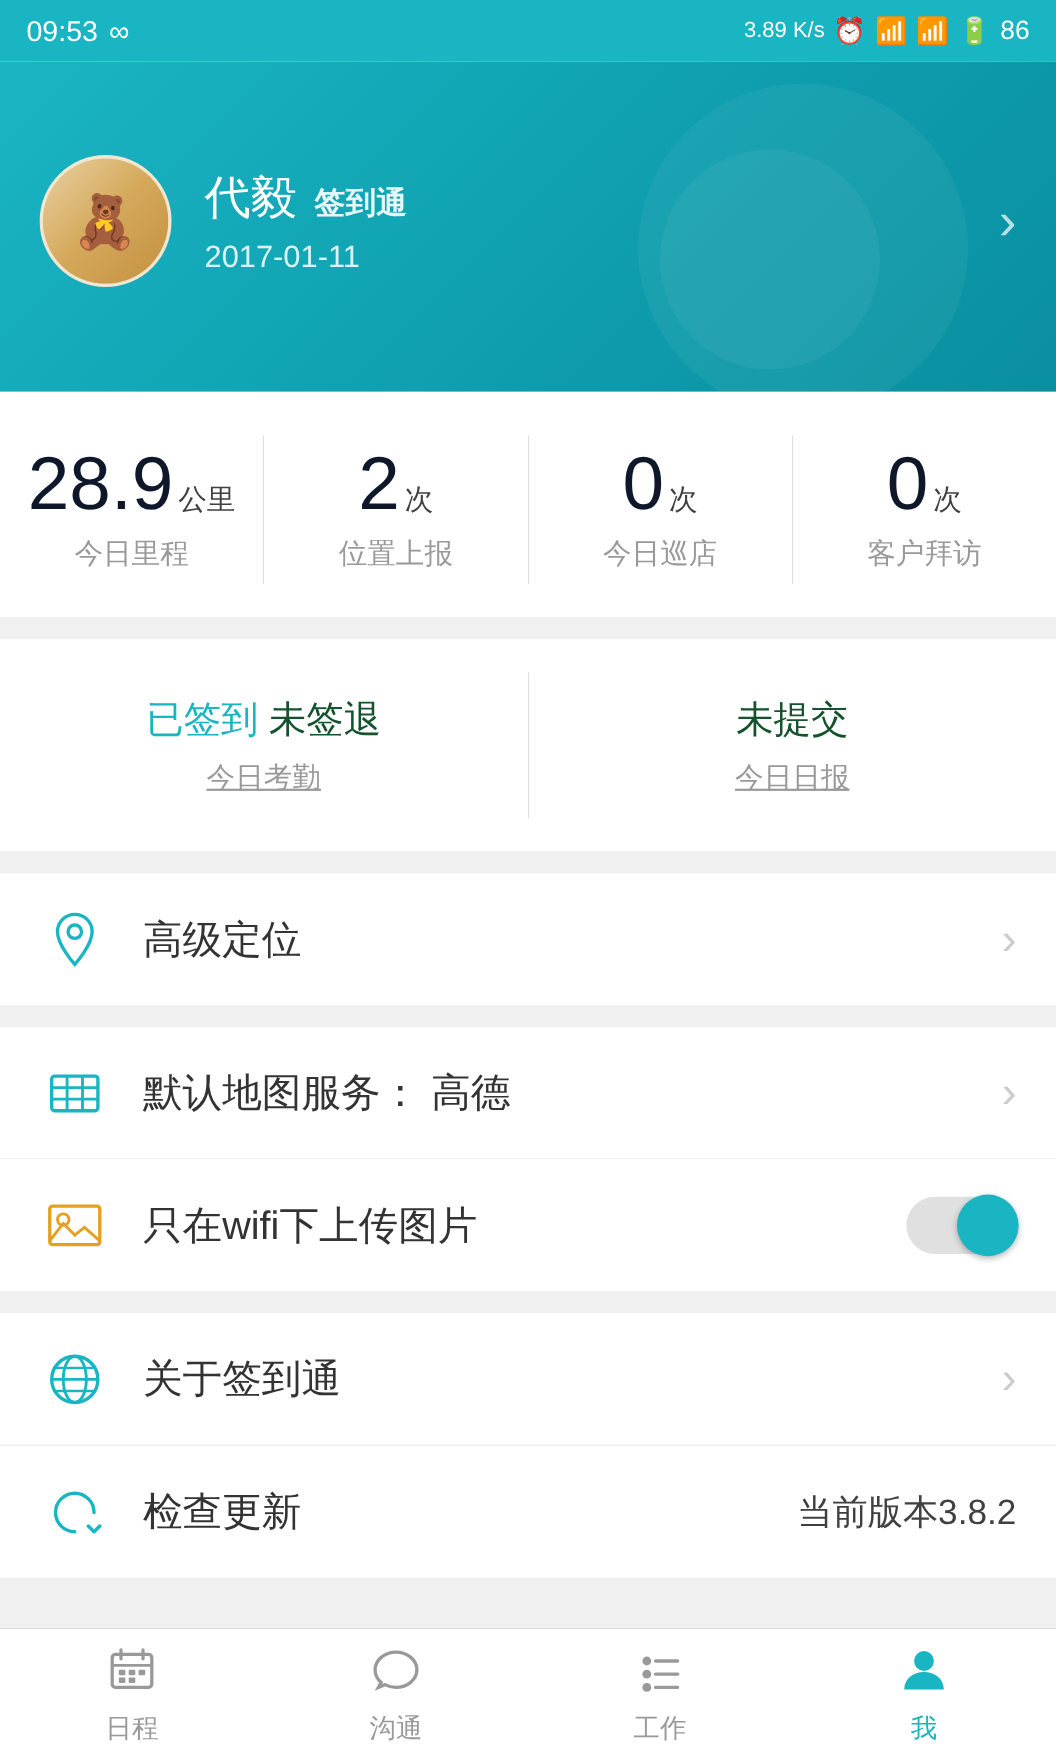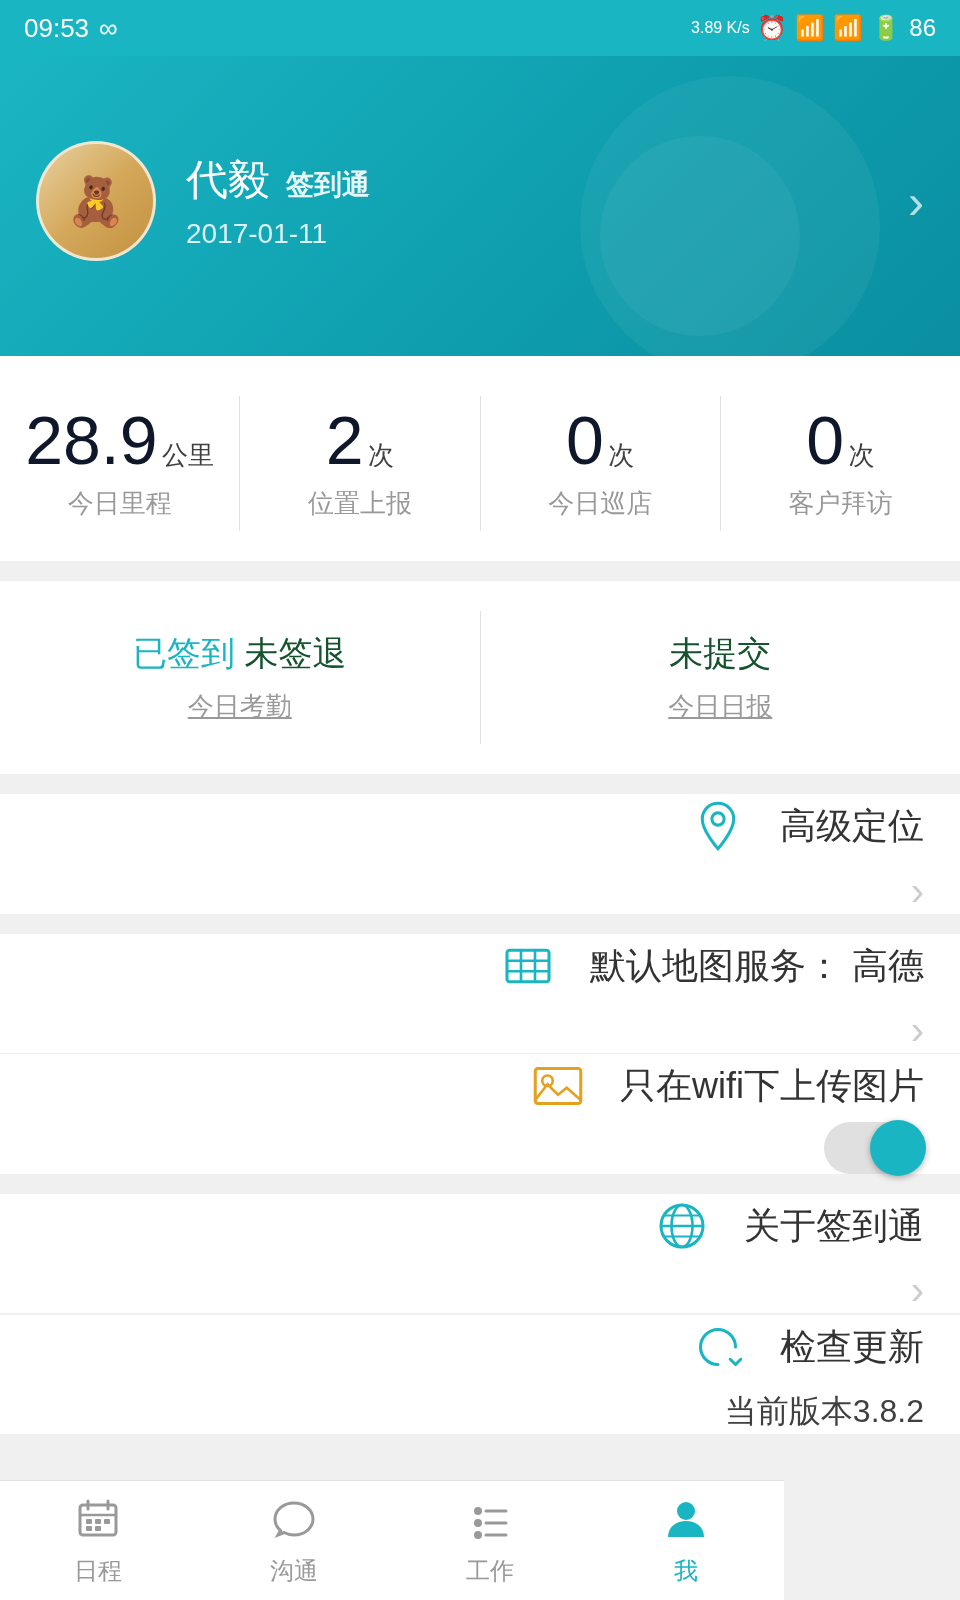--- a/index.html
+++ b/index.html
@@ -19,21 +19,21 @@
       justify-content: space-between;
       align-items: center;
       padding: 0 24px;
       height: 56px;
       color: #fff;
       font-size: 26px;
       font-weight: 500;
     }
     .status-left { display: flex; align-items: flex-start; gap: 10px; }
     .status-right { display: flex; align-items: center; gap: 8px; font-size: 24px; }
-    .status-speed { font-size: 16px; }
+    .status-speed { font-size: 20px; }
 
     
     .header {
       background: linear-gradient(135deg, #1ab5c3 0%, #0e9dad 60%, #0a8fa0 100%);
       padding: 40px 36px 50px 36px;
       display: flex;
       align-items: center;
       justify-content: space-between;
       min-height: 300px;
       position: relative;
@@ -169,28 +169,27 @@
       background: #f0f0f0;
     }
 
     
     .menu-section {
       background: #fff;
       margin-bottom: 0;
     }
     .menu-item {
       display: flex;
-      align-items: flex-end;
+      align-items: center;
       padding: 0 36px;
       height: 120px;
       border-bottom: 1px solid #f0f0f0;
       background: #fff;
       cursor: pointer;
       justify-content: space-between;
-      flex-direction: column;
     }
     .menu-item:last-child { border-bottom: none; }
     .menu-left {
       display: flex;
       align-items: center;
       gap: 30px;
     }
     .menu-icon {
       width: 64px;
       height: 64px;
@@ -235,21 +234,21 @@
       top: -2px;
       right: -2px;
       box-shadow: 0 2px 6px rgba(0,0,0,0.3);
     }
 
     
     .bottom-nav {
       position: fixed;
       bottom: 0;
       left: 0;
-      width: 784px;
+      width: 960px;
       height: 120px;
       background: #fff;
       border-top: 1px solid #e0e0e0;
       display: flex;
     }
     .nav-item {
       flex: 1;
       display: flex;
       flex-direction: column;
       align-items: center;

